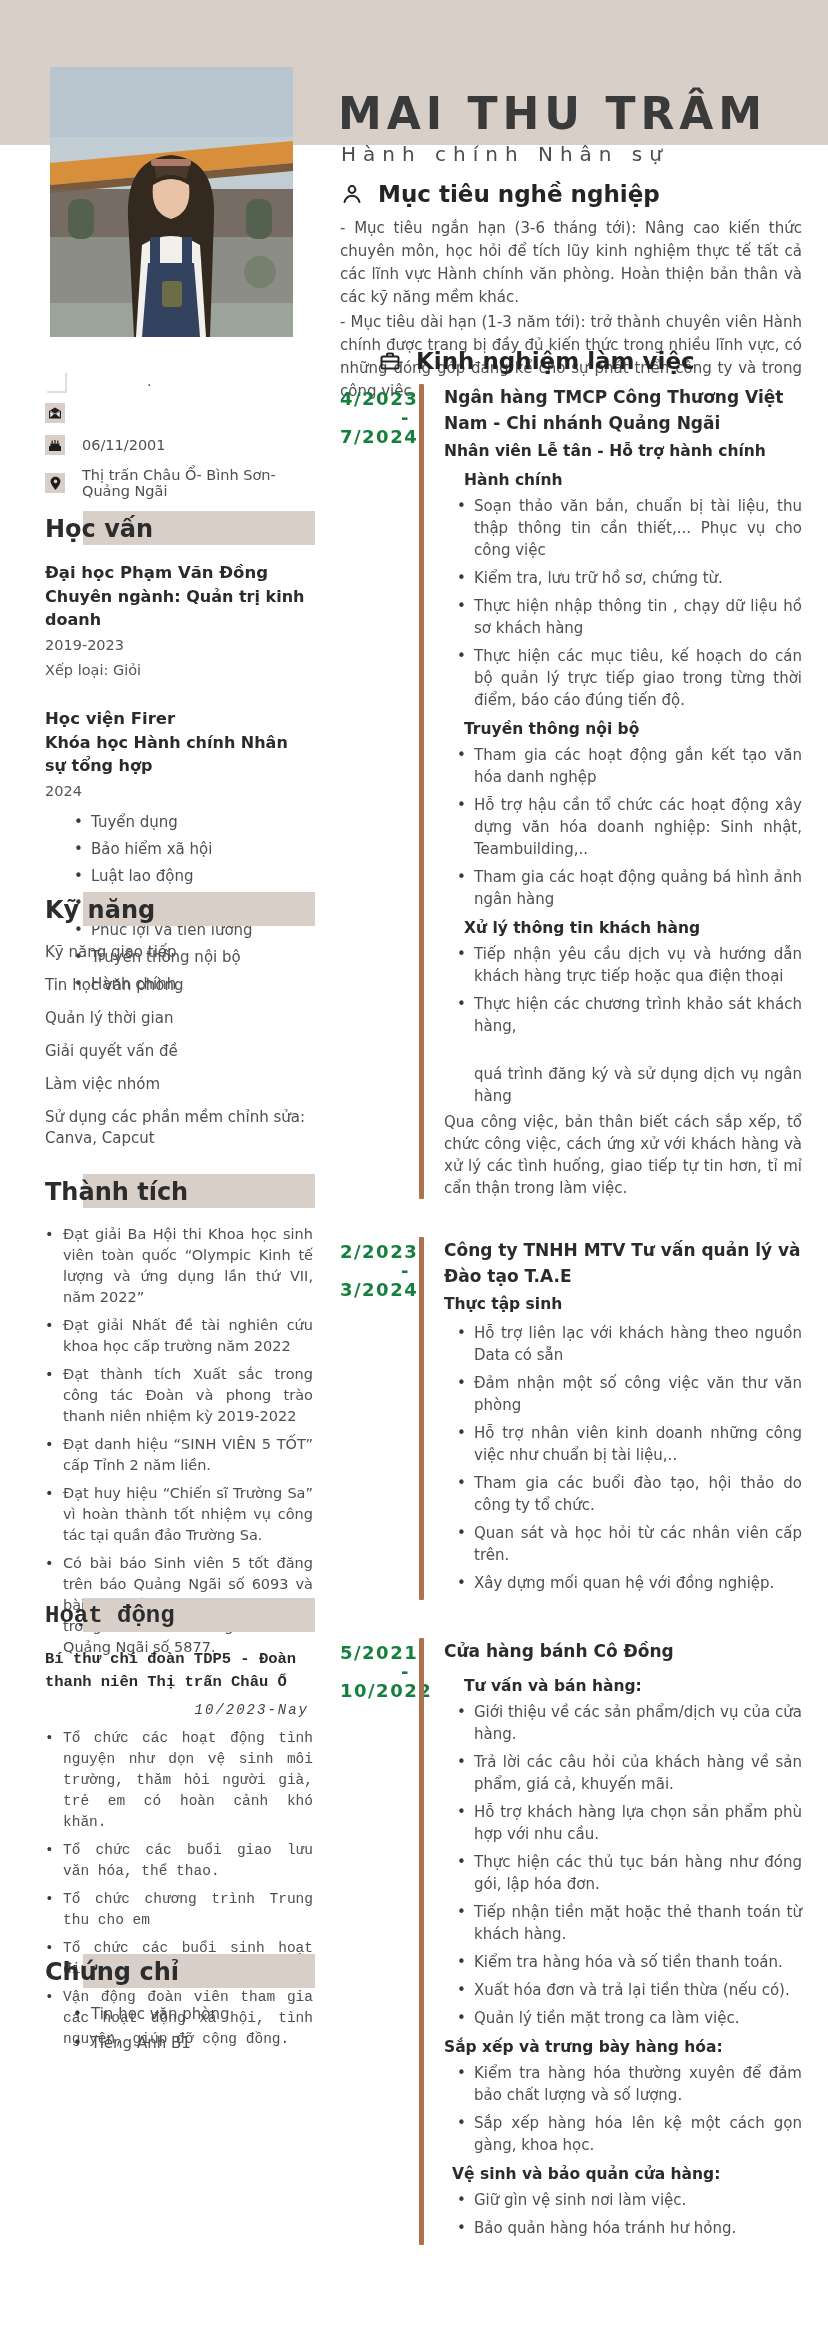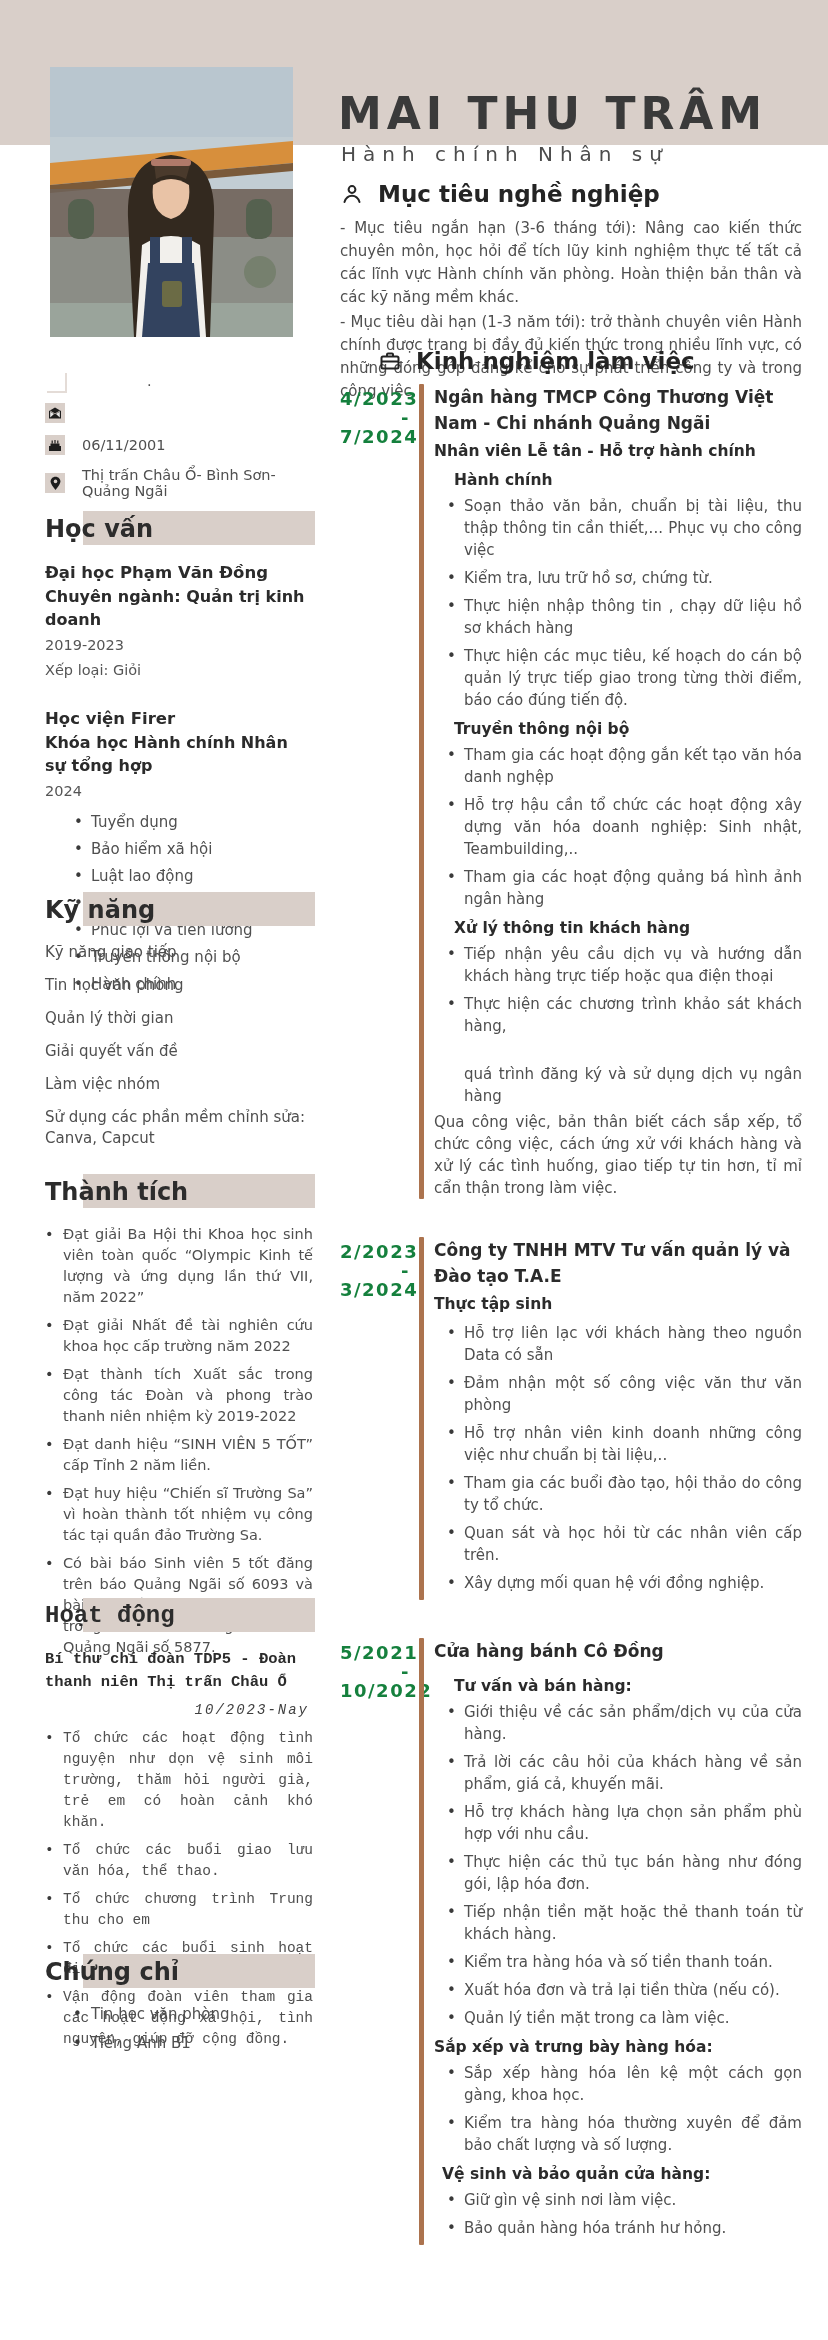--- a/index.html
+++ b/index.html
@@ -23,21 +23,21 @@
   #experience{top:348px;}
   .shead{display:flex;align-items:center;font-size:23px;font-weight:bold;color:#242424;margin-bottom:10px;}
   .shead .ic{width:24px;height:24px;margin-right:14px;flex:0 0 auto;}
   #experience .shead{padding-left:38px;}
   .obj-text p{margin:0 0 2px 0;font-size:15px;line-height:23px;text-align:justify;color:#4f4f4f;}
 
   .job{display:flex;margin-bottom:38px;}
   .job-dates{width:70px;flex:0 0 auto;text-align:right;padding-right:9px;padding-top:5px;
              font-size:18px;font-weight:bold;letter-spacing:1.5px;color:#15803d;line-height:19px;}
   .job-bar{width:5px;flex:0 0 auto;background:#ac734e;border-radius:1px;}
-  .job-body{flex:1;padding-left:10px;}
+  .job-body{flex:1;padding-left:20px;}
   .company{font-size:17px;font-weight:bold;color:#2b2b2b;line-height:26px;}
   .role{font-size:15.5px;font-weight:bold;color:#2b2b2b;line-height:24px;margin-top:3px;}
   .gtitle{font-size:15.5px;font-weight:bold;color:#2b2b2b;line-height:24px;margin:5px 0 3px 20px;}
   ul.blts{list-style:none;margin:0;padding:0;}
   ul.blts li{position:relative;padding-left:22px;margin:3px 0 6px 8px;
              font-size:15px;line-height:22px;text-align:justify;color:#4f4f4f;}
   ul.blts li::before{content:"•";position:absolute;left:5px;top:0;color:#3a3a3a;}
   .cont-line{margin:26px 0 4px 30px;font-size:15px;line-height:22px;text-align:justify;}
   .job-summary{margin-top:4px;font-size:15px;line-height:22px;text-align:justify;}
 
@@ -218,22 +218,22 @@
         <li>Thực hiện các thủ tục bán hàng như đóng gói, lập hóa đơn.</li>
       </ul>
       <ul class="blts">
         <li>Tiếp nhận tiền mặt hoặc thẻ thanh toán từ khách hàng.</li>
         <li>Kiểm tra hàng hóa và số tiền thanh toán.</li>
         <li>Xuất hóa đơn và trả lại tiền thừa (nếu có).</li>
         <li>Quản lý tiền mặt trong ca làm việc.</li>
       </ul>
       <div class="gtitle" style="margin-left:0;">Sắp xếp và trưng bày hàng hóa:</div>
       <ul class="blts">
+        <li>Kiểm tra hàng hóa thường xuyên để đảm bảo chất lượng và số lượng.</li>
         <li>Sắp xếp hàng hóa lên kệ một cách gọn gàng, khoa học.</li>
-        <li>Kiểm tra hàng hóa thường xuyên để đảm bảo chất lượng và số lượng.</li>
       </ul>
       <div class="gtitle" style="margin-left:8px;">Vệ sinh và bảo quản cửa hàng:</div>
       <ul class="blts">
         <li>Giữ gìn vệ sinh nơi làm việc.</li>
         <li>Bảo quản hàng hóa tránh hư hỏng.</li>
       </ul>
     </div>
   </div>
 </div>
 

